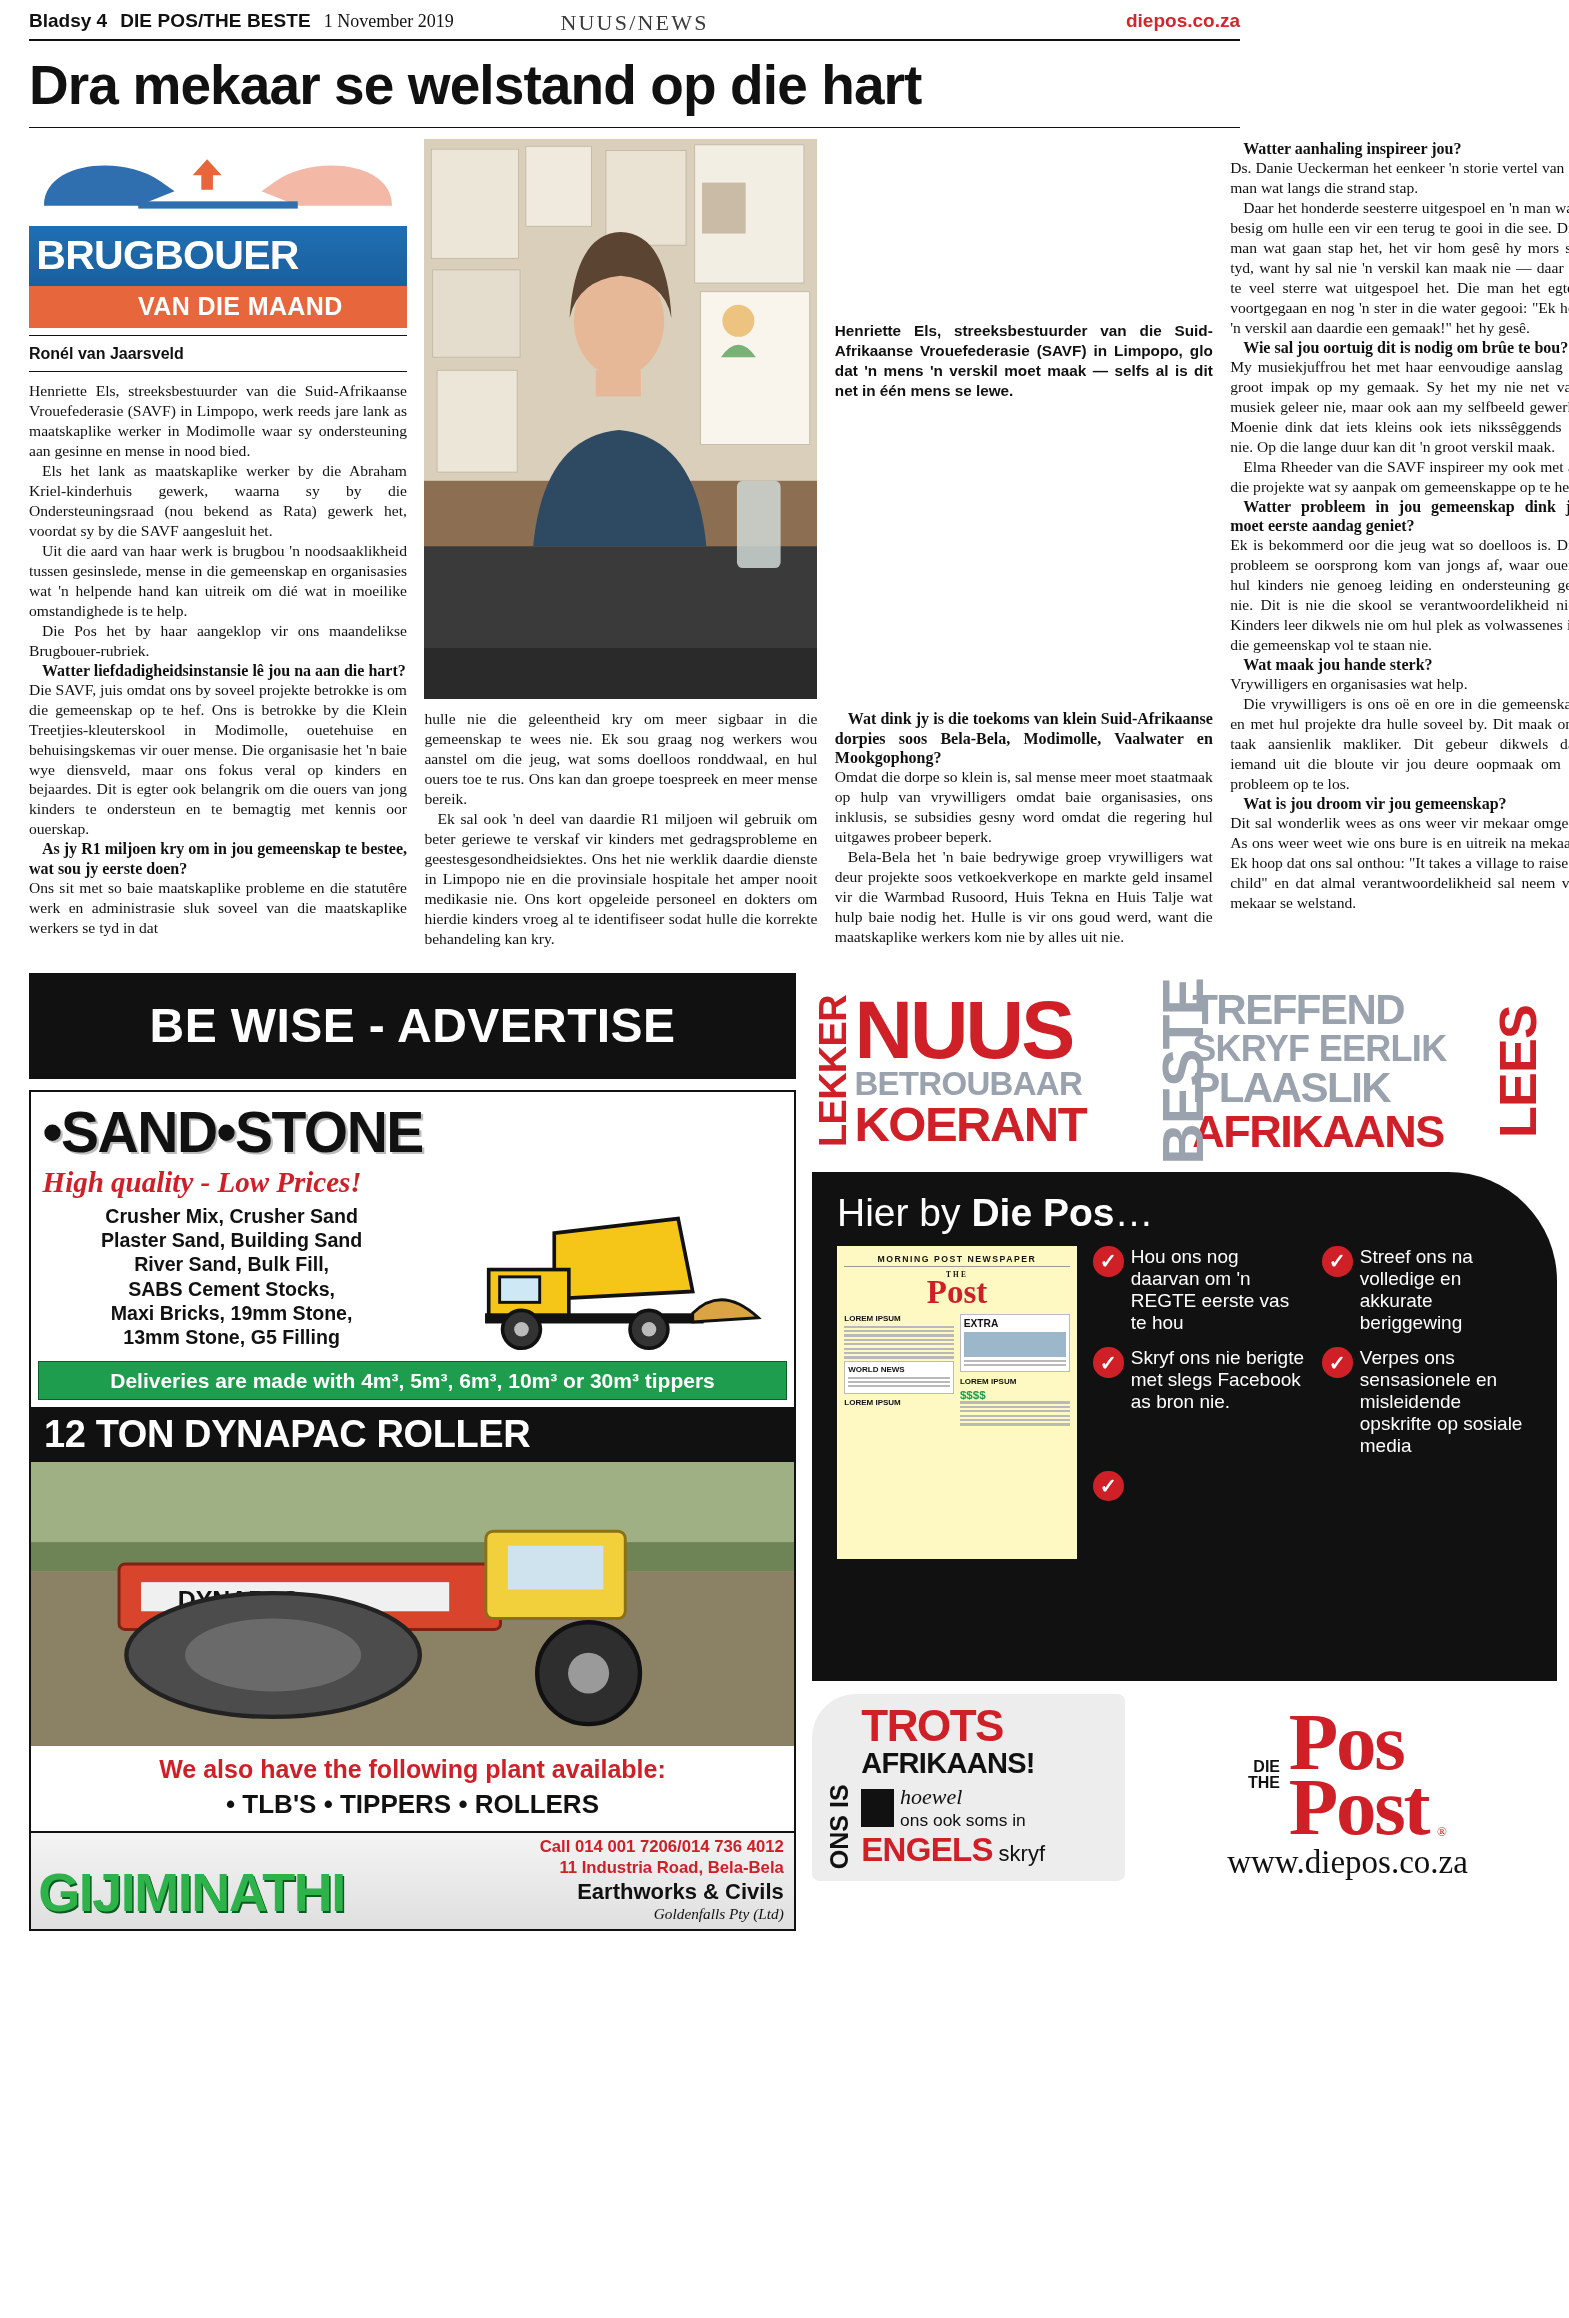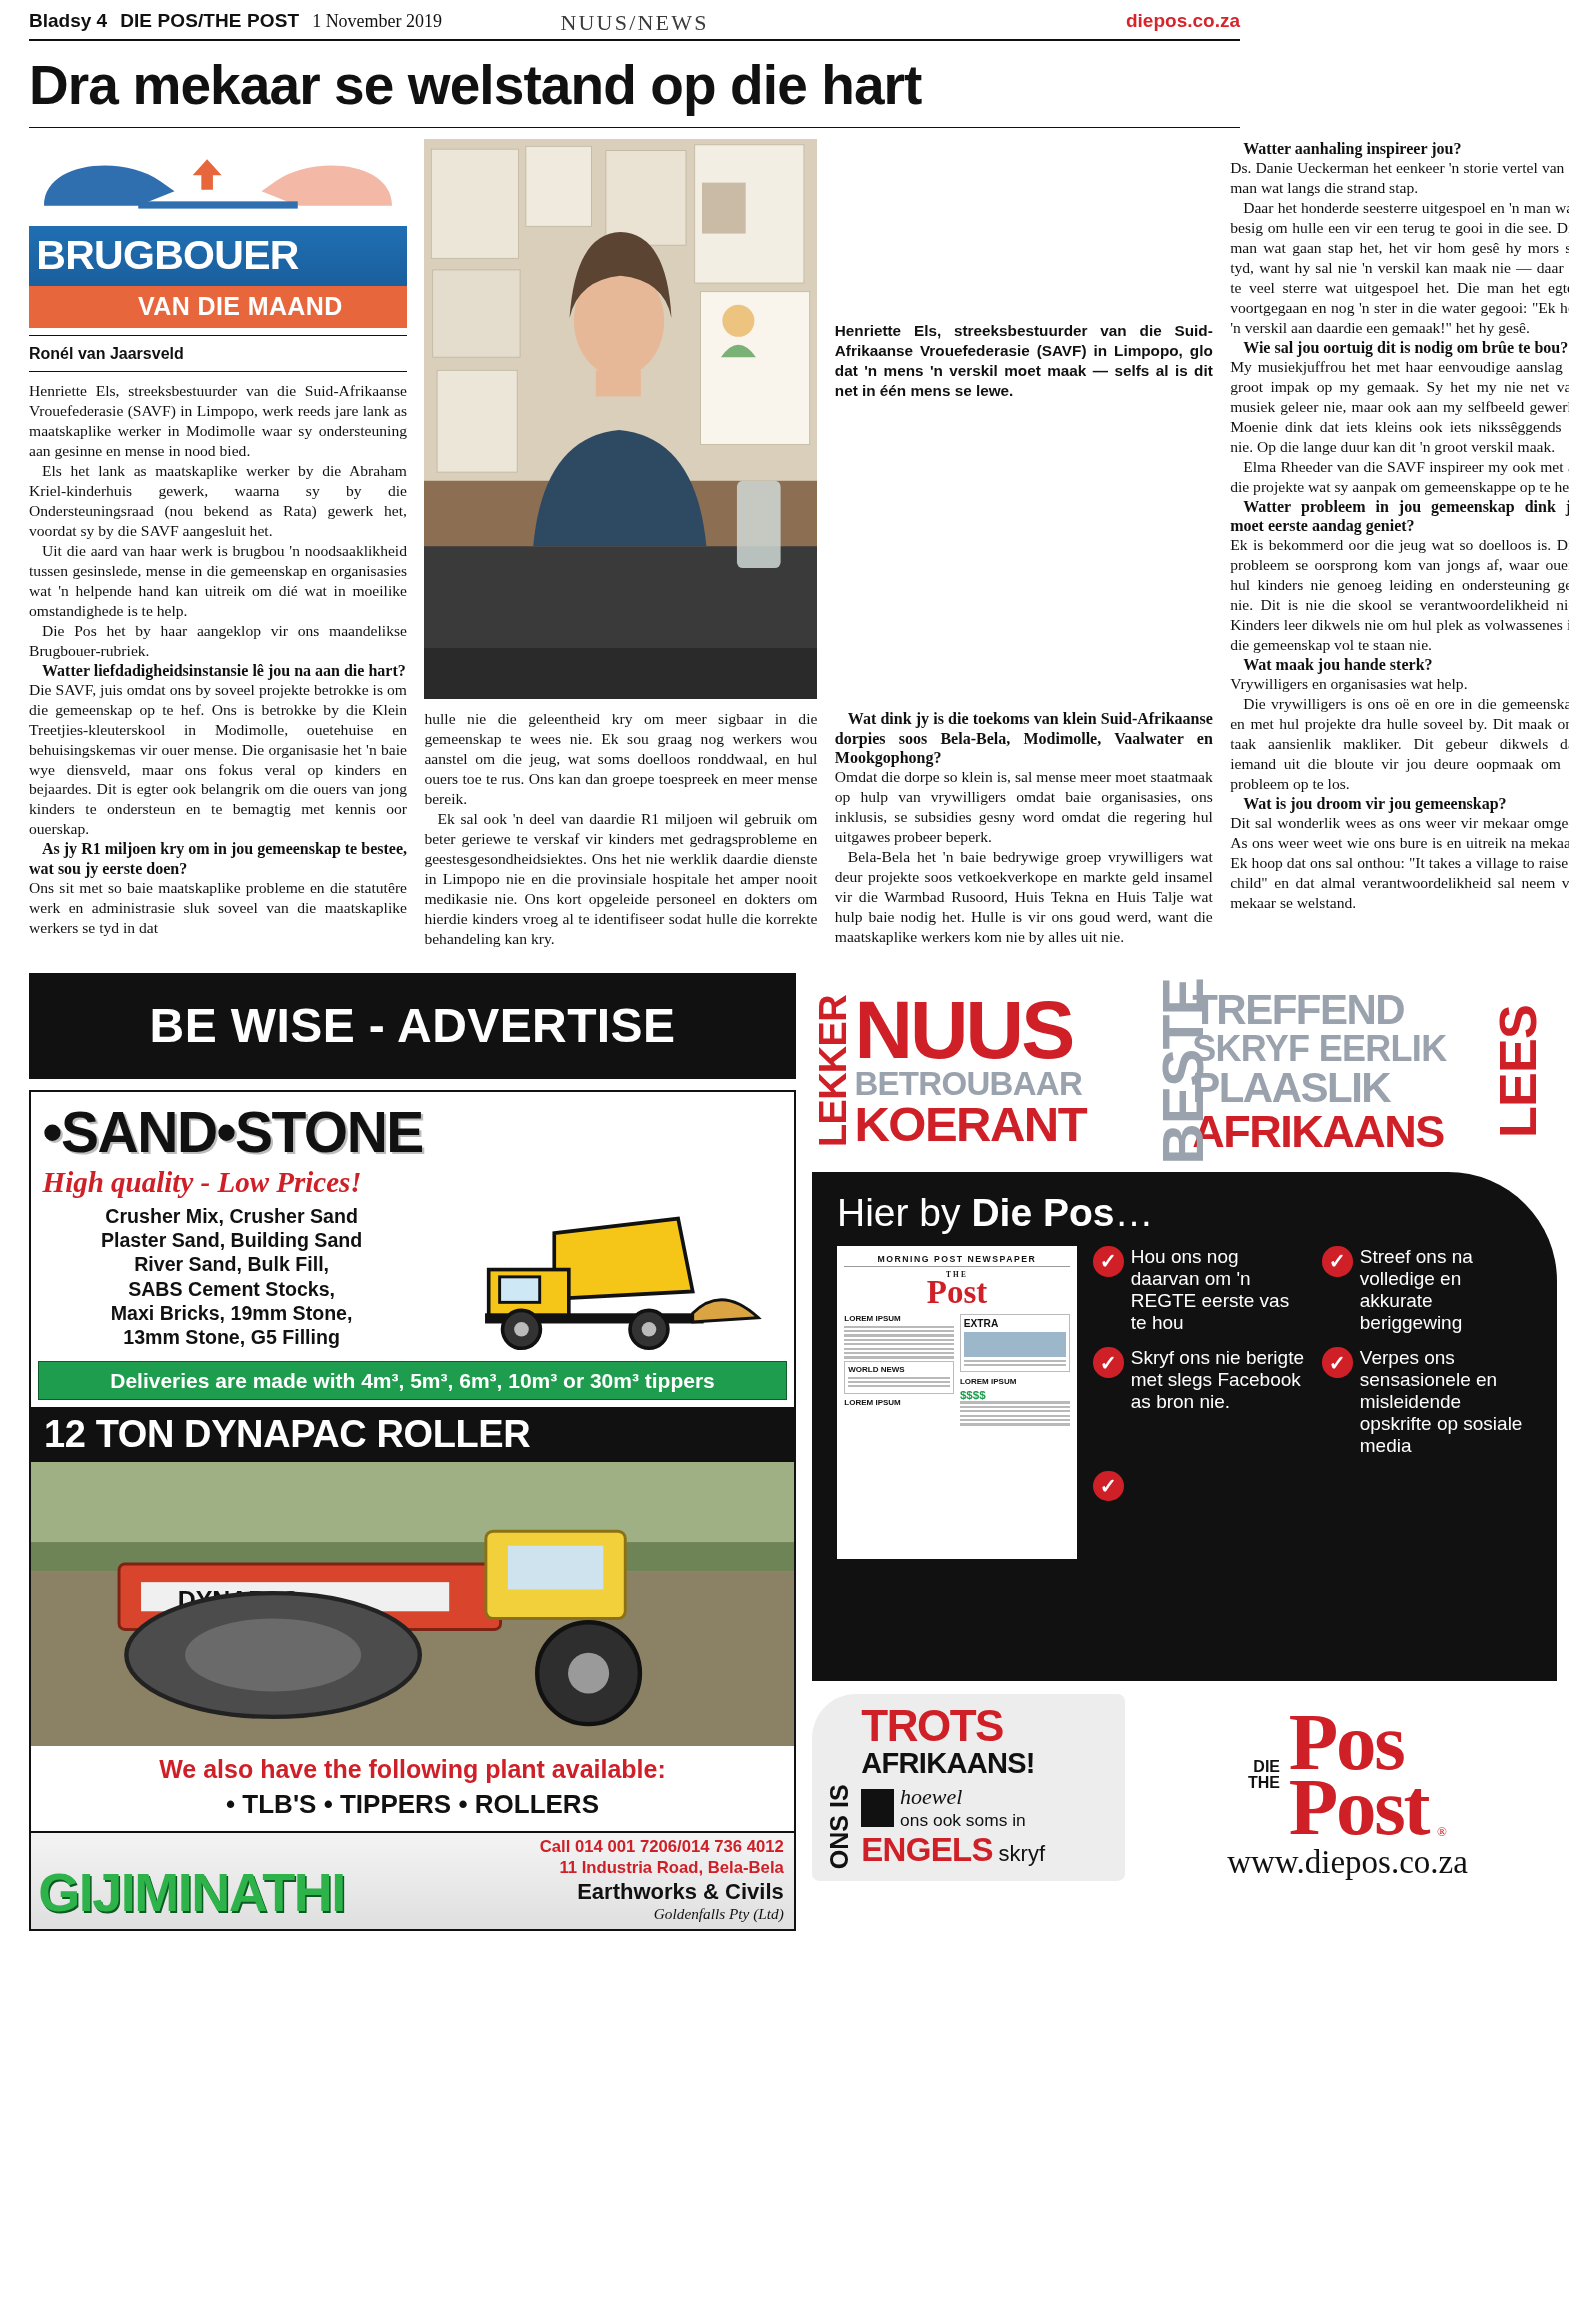--- a/index.html
+++ b/index.html
@@ -176,21 +176,21 @@
   .w-afr    { font-family:"Liberation Sans", sans-serif; font-weight:700; font-size:45px; color:#cf2027; letter-spacing:-1.5px; line-height:1;}
 
   .hier {
     background:#111; color:#fff; border-radius:0 109px 0 0;
     padding: 19px 22px 25px 25px; min-height: 509px;
   }
   .hier-title { font-family:"Liberation Sans", sans-serif; font-size:39px; margin-bottom:11.6px;}
   .hier-title b { font-weight:700; }
   .hier-body { display:flex; gap:16px; }
   .news-mock {
-    flex: 0 0 240px; background:#ffffff; color:#111; padding:7.3px;
+    flex: 0 0 240px; background:#fef9c3; color:#111; padding:7.3px;
     position:relative; min-height:313px;
   }
   .nm-head { text-align:center; font-family:"Liberation Sans", sans-serif; font-weight:700; font-size:8.7px; letter-spacing:1.5px; border-bottom:0.7px solid #999; padding-bottom:2.9px; }
   .nm-logo { text-align:center; font-family:"Liberation Serif", serif; font-weight:700; font-size:33px; color:#cf2027; line-height:.9; margin:4.4px 0 5.8px 0;}
   .nm-cols { display:grid; grid-template-columns: 1fr 1fr; gap:5.8px; font-size:6.5px; }
   .nm-lorem { font-family:"Liberation Sans", sans-serif; font-weight:700; font-size:8px; margin-bottom:2.9px;}
   .nm-lines div { height:2.2px; background:#b9b9b9; margin-bottom:2.2px; }
   .nm-box { background:#fff; border:0.7px solid #bbb; padding:2.9px; margin-bottom:4.4px;}
   .nm-extra { font-family:"Liberation Sans", sans-serif; font-weight:700; font-size:10.2px;}
   .nm-money { color:#1f9d4e; font-family:"Liberation Sans", sans-serif; font-weight:700; font-size:11.6px;}
@@ -221,21 +221,21 @@
   .pl-pos { font-family:"Liberation Serif", serif; font-weight:700; font-size:81px; color:#cf2027; line-height:.8; letter-spacing:-2.2px;}
   .pl-url { font-family:"Liberation Serif", serif; font-size:33px; color:#111; margin-top:4.4px;}
 </style>
 </head>
 <body>
 
 <div class="page">
 
   <div class="masthead">
     <span class="mh-page">Bladsy 4</span>
-    <span class="mh-pub">DIE POS/THE POST</span>
+    <span class="mh-pub">DIE POS/THE BESTE</span>
     <span class="mh-date">1 November 2019</span>
     <span class="mh-section">NUUS/NEWS</span>
     <span class="mh-web">diepos.co.za</span>
   </div>
 
   <h1 class="headline">Dra mekaar se welstand op die hart</h1>
   <hr class="rule-under-head">
 
   <div class="article">
 

